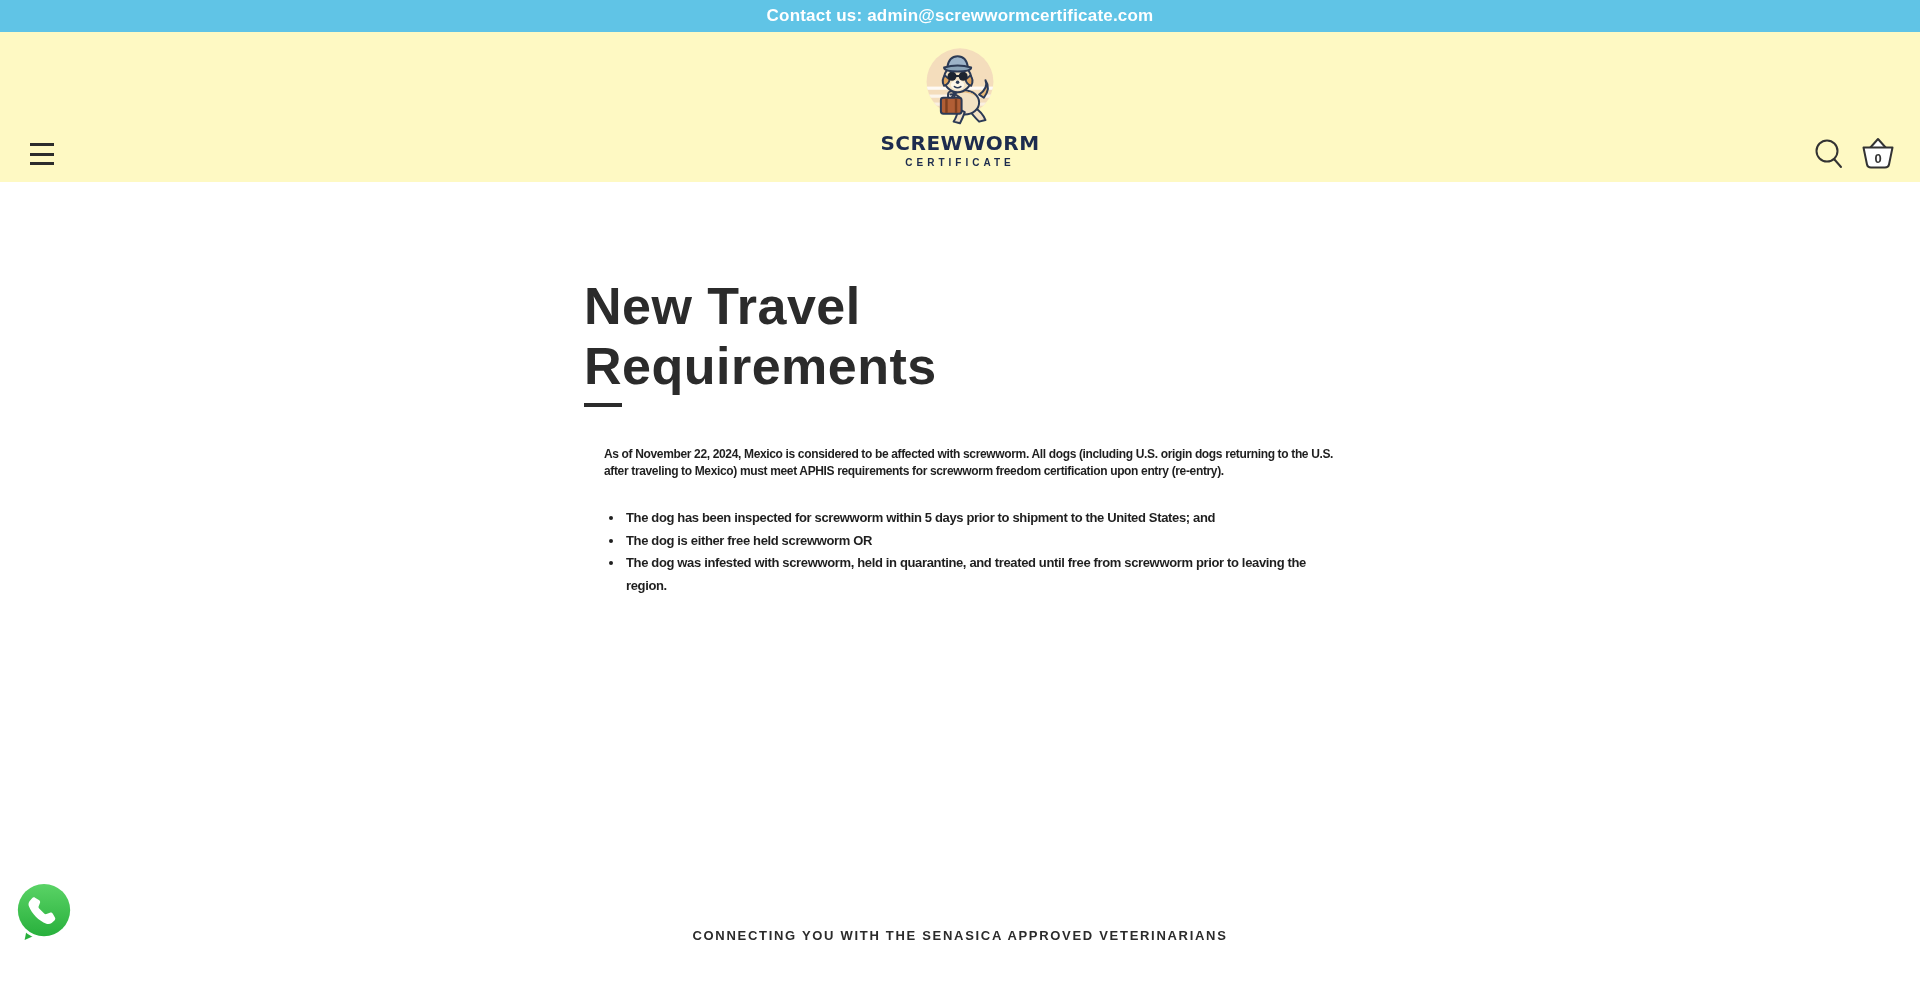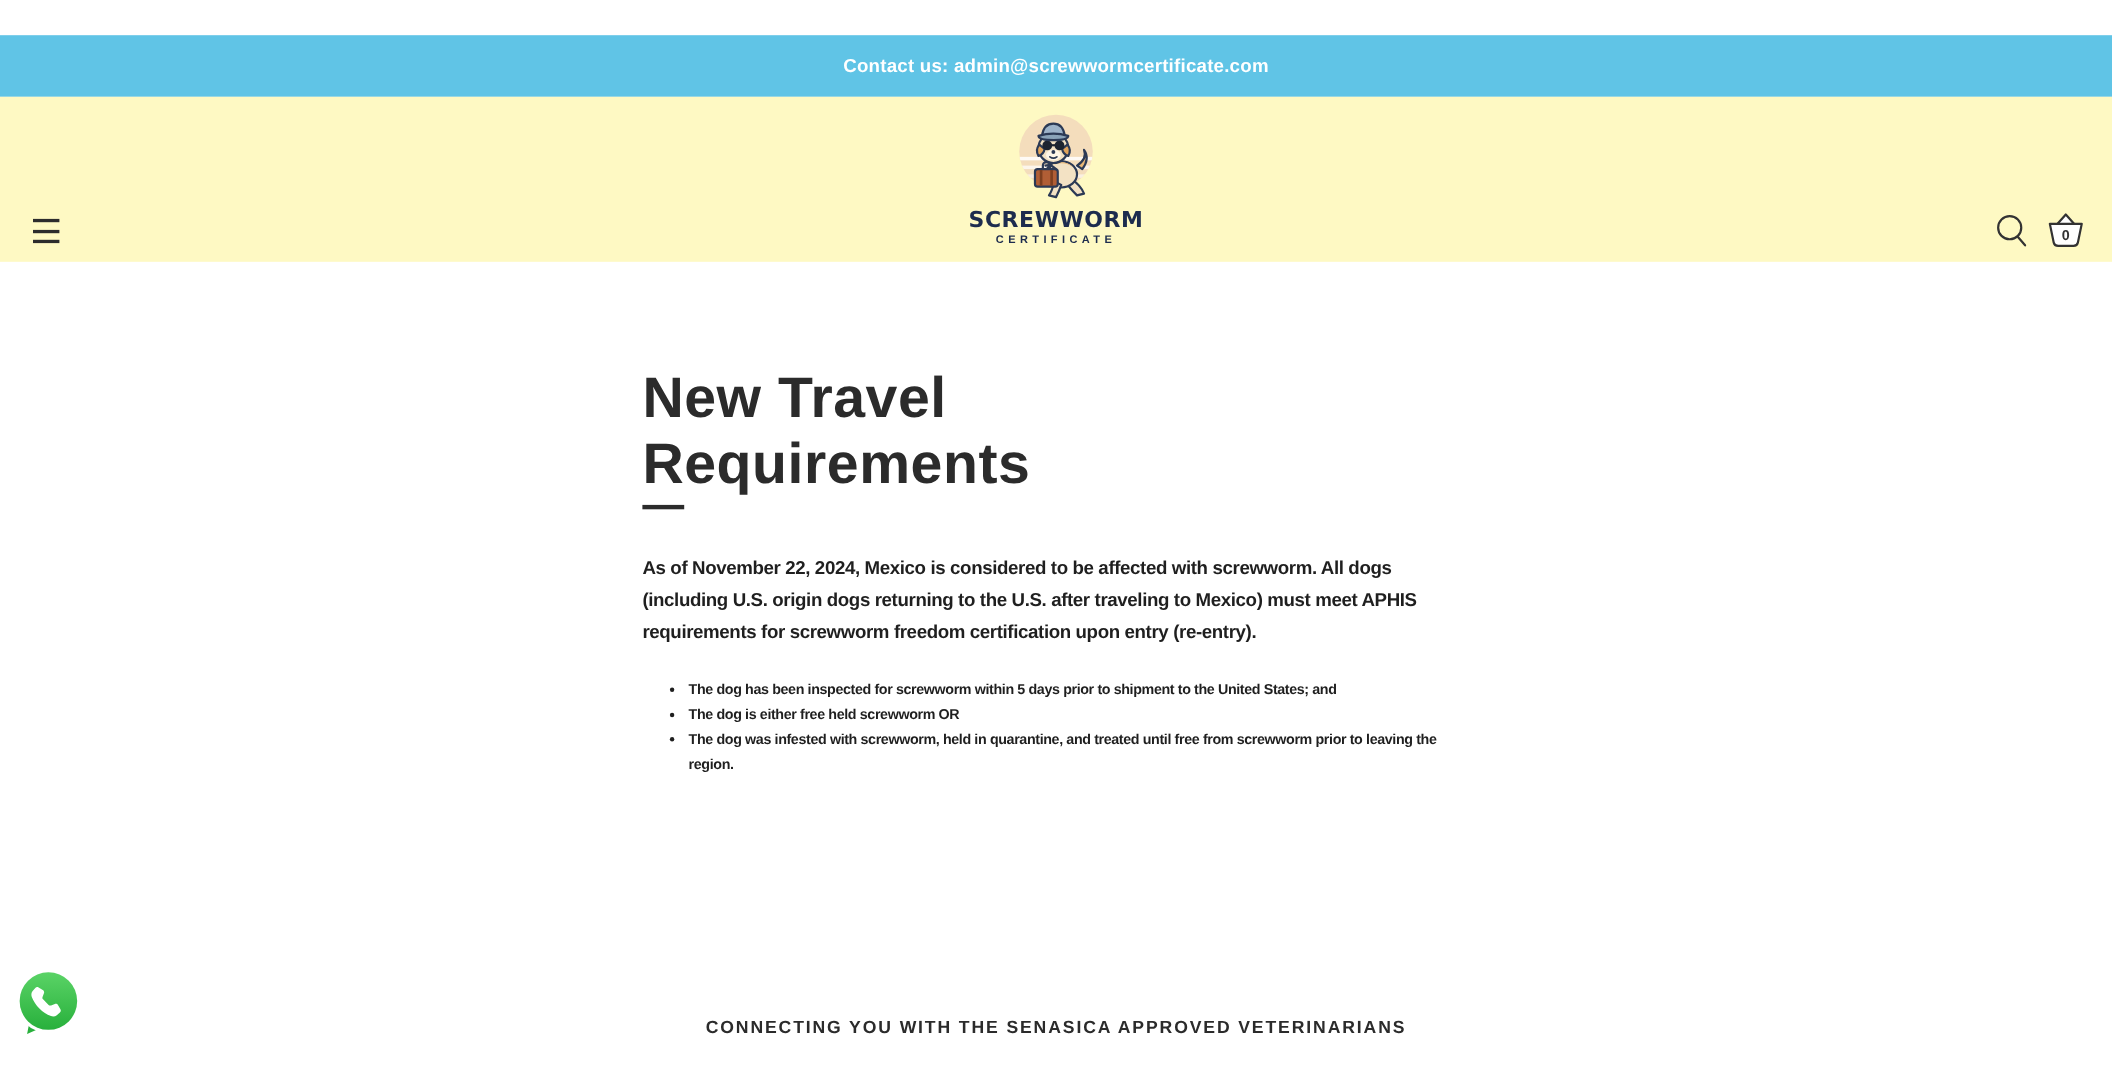--- a/index.html
+++ b/index.html
@@ -14,23 +14,23 @@
   html,body{width:1920px;height:993px;}
   body{
     position:relative;
     background:#ffffff;
     font-family:"Liberation Sans",sans-serif;
     overflow:hidden;
   }
 
   
   .topbar{
-    height:56px;
+    height:32px;
     background:var(--topbar-bg);
-    display:flex;align-items:center;justify-content:center;margin-top:32px;
+    display:flex;align-items:center;justify-content:center;
   }
   .topbar span{
     color:#ffffff;
     font-size:17px;
     font-weight:bold;
     letter-spacing:.2px;
   }
 
   
   .header{
@@ -83,25 +83,26 @@
     font-size:52px;
     line-height:60px;
     letter-spacing:.5px;
     color:var(--text-dark);
   }
   .title-rule{
     width:38px;height:4px;background:#2b2b2b;
     margin-top:7px;
   }
   .content p{
-    font-size:17px;
+    font-size:12px;
     font-weight:bold;
     letter-spacing:-.35px;
-    line-height:29px;
+    line-height:17px;
     color:var(--body-text);
+    margin-left:20px;
   }
   .content p.lead{margin-top:39px;}
   .content p.second{margin-top:14px;}
   .content ul{
     margin-top:27px;
     padding-left:40px;
     list-style:disc;
   }
   .content li{
     font-size:13px;font-weight:bold;letter-spacing:-.35px;
@@ -109,21 +110,21 @@
     padding-left:2px;
     max-width:715px;
   }
 
   
   .footer{
     position:absolute;left:0;top:926px;width:100%;
     text-align:center;
   }
   .footer span{
-    font-size:16px;font-weight:bold;letter-spacing:1.7px;
+    font-size:13px;font-weight:bold;letter-spacing:1.7px;
     color:#2b2b2b;
   }
 
   
   .whatsapp{
     position:absolute;left:13px;top:881px;
     width:62px;height:62px;cursor:pointer;
   }
 </style>
 </head>

